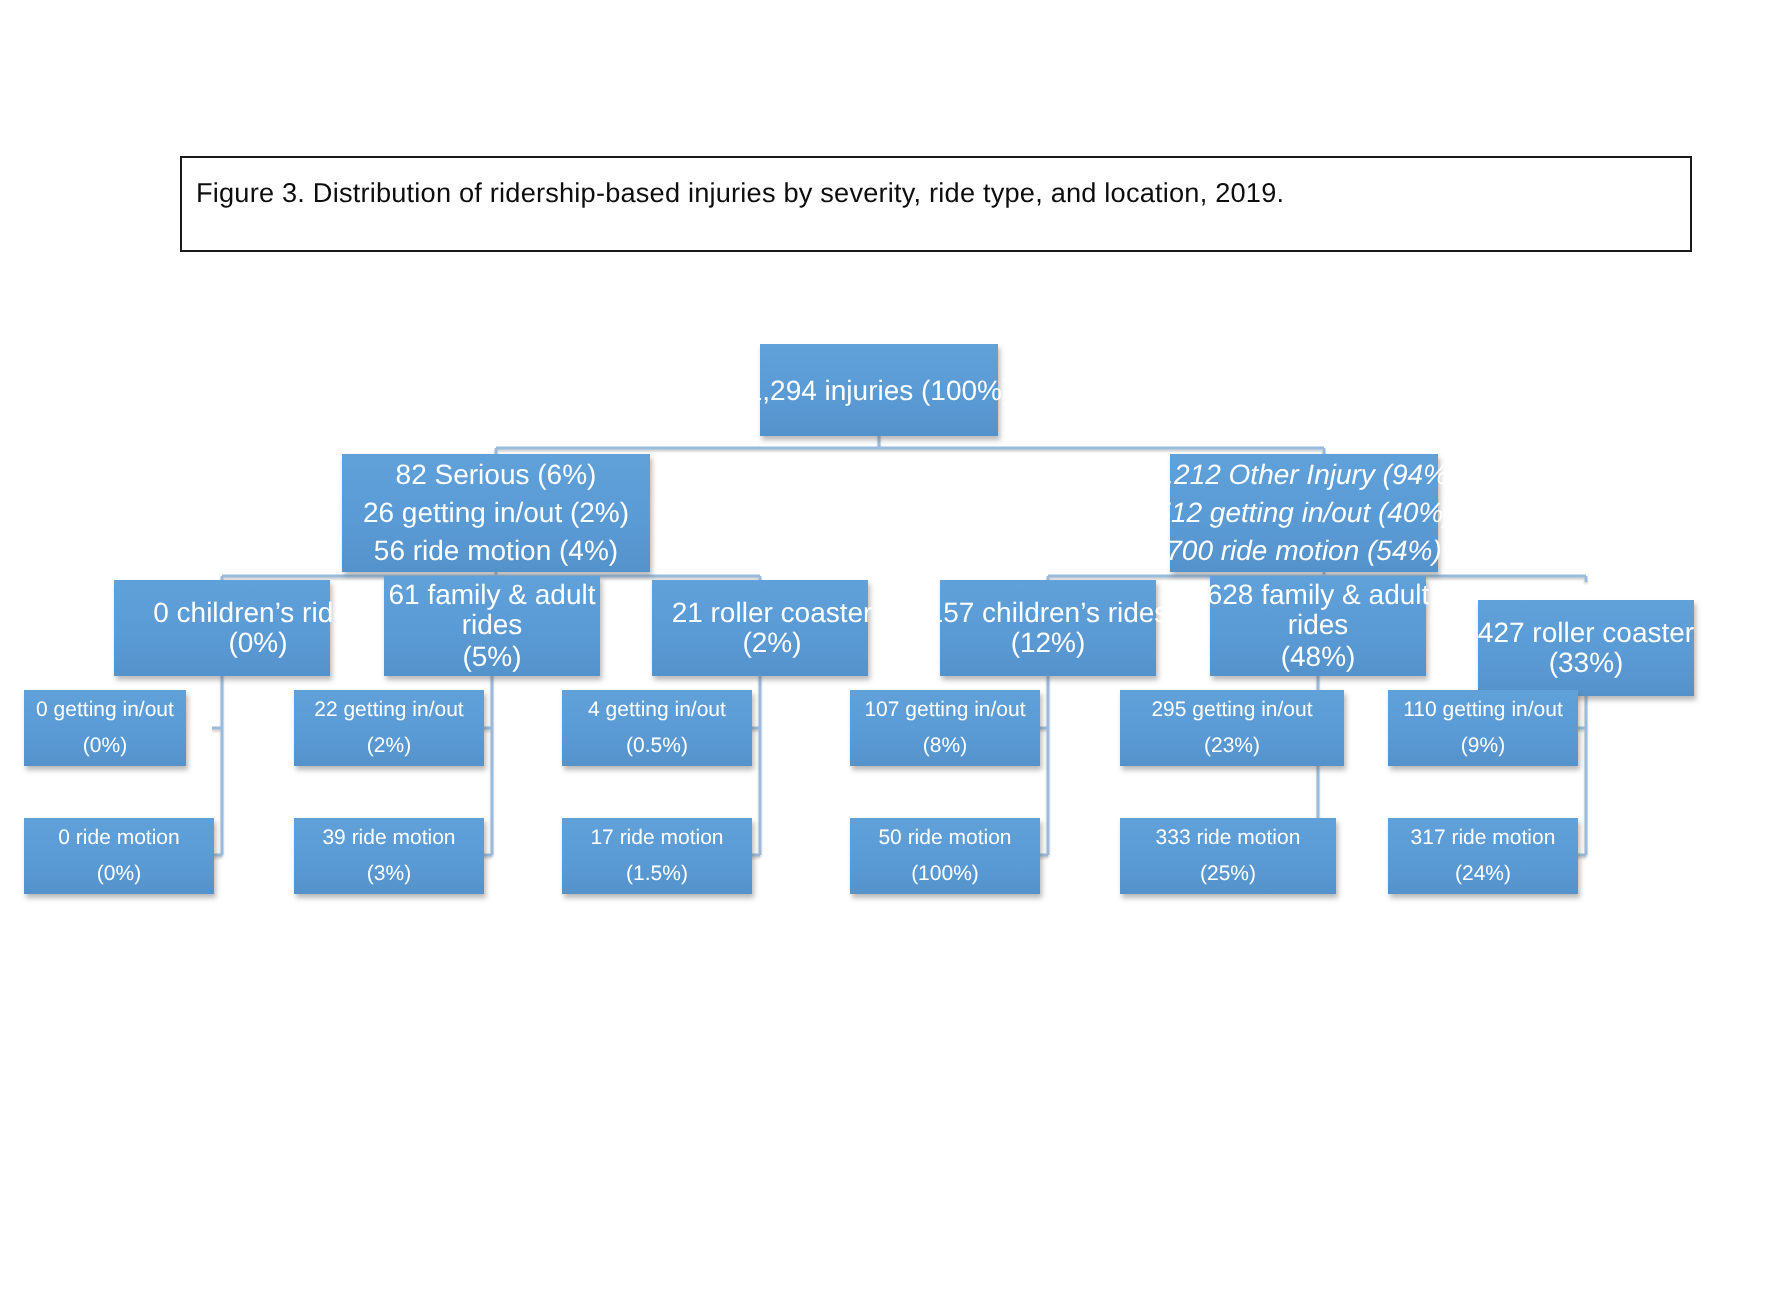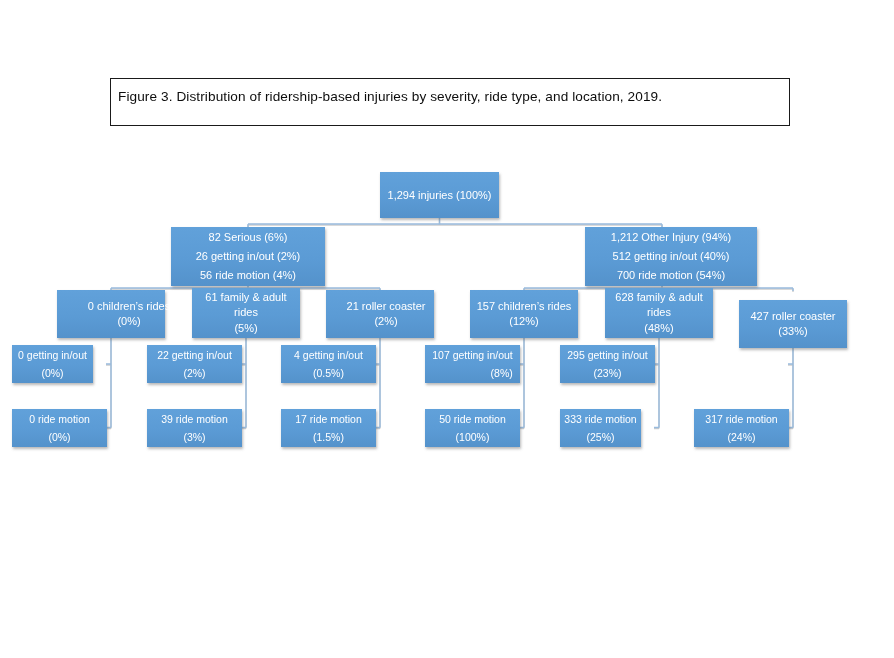--- a/index.html
+++ b/index.html
@@ -1,34 +1,34 @@
 <!DOCTYPE html>
 <html><head>
 <meta charset="utf-8">
 <style>
   html,body{margin:0;padding:0;background:#ffffff;}
   .canvas{
     position:relative;width:894px;height:658px;background:#ffffff;overflow:hidden;
     font-family:"Liberation Sans",sans-serif;
   }
   .title-box{
-    position:absolute;left:90px;top:78px;width:680px;height:48px;
-    background:#ffffff;border:1.6px solid #1a1a1a;box-sizing:border-box;margin-left:20px;
+    position:absolute;left:90px;top:78px;width:756px;height:48px;
+    background:#ffffff;border:1.6px solid #1a1a1a;box-sizing:border-box;
   }
   .title-box .title-text{
     display:block;padding:10px 6px 0 7px;font-size:13.6px;color:#0d0d0d;
     letter-spacing:0.1px;white-space:nowrap;
   }
   .connector-svg{position:absolute;left:0;top:0;z-index:1;
     filter:drop-shadow(0.5px 1px 0.5px rgba(110,110,110,0.35));}
   .node{
     position:absolute;z-index:2;box-sizing:border-box;
     background:linear-gradient(180deg,#61a1da 0%,#5b9bd5 55%,#5492cb 100%);
     color:#ffffff;display:flex;align-items:center;justify-content:center;
-    text-align:center;white-space:pre;font-size:11px;
+    text-align:center;white-space:pre;font-size:14px;
     box-shadow:1px 2px 2.5px rgba(100,100,100,0.45);
   }
   .node.l2{line-height:19px;}
   .node.l3{line-height:15.5px;}
   .node.l4{font-size:10.5px;line-height:18px;}
 </style>
 </head>
 <body>
 
 <div class="canvas">
@@ -53,21 +53,21 @@
       <path d="M659,337 L659,427.5 M654,364 L659,364 M654,427.5 L659,427.5"></path>
       <path d="M793,337 L793,427.5 M788,364 L793,364 M788,427.5 L793,427.5"></path>
     </g>
   </svg>
 
   <div class="node" style="left:380px;top:172px;width:119px;height:46px;">1,294 injuries (100%)</div>
 
   <div class="node l2" style="left:171px;top:227px;width:154px;height:59px;">82 Serious (6%)
 26 getting in/out (2%)
 56 ride motion (4%)</div>
-  <div class="node l2" style="left:585px;top:227px;width:172px;height:59px;">1,212 Other Injury (94%)
+  <div class="node l2" style="left:585px;top:227px;width:134px;height:59px;font-style:italic;">1,212 Other Injury (94%)
 512 getting in/out (40%)
 700 ride motion (54%)</div>
 
   <div class="node l3" style="left:57px;top:290px;width:108px;height:48px;padding-left:36px;">0 children’s rides
 (0%)</div>
   <div class="node l3" style="left:192px;top:288px;width:108px;height:50px;">61 family &amp; adult
 rides
 (5%)</div>
   <div class="node l3" style="left:326px;top:290px;width:108px;height:48px;padding-left:12px;">21 roller coaster
 (2%)</div>
@@ -79,31 +79,33 @@
 (48%)</div>
   <div class="node l3" style="left:739px;top:300px;width:108px;height:48px;">427 roller coaster
 (33%)</div>
 
   <div class="node l4" style="left:12px;top:345px;width:81px;height:38px;">0 getting in/out
 (0%)</div>
   <div class="node l4" style="left:147px;top:345px;width:95px;height:38px;">22 getting in/out
 (2%)</div>
   <div class="node l4" style="left:281px;top:345px;width:95px;height:38px;">4 getting in/out
 (0.5%)</div>
-  <div class="node l4" style="left:425px;top:345px;width:95px;height:38px;text-align:right;">107 getting in/out
+  <div class="node l4" style="left:425px;top:345px;width:95px;height:38px;">107 getting in/out
 (8%)</div>
-  <div class="node l4" style="left:560px;top:345px;width:95px;height:38px;">295 getting in/out
+  <div class="node l4" style="left:560px;top:345px;width:112px;height:38px;">295 getting in/out
 (23%)</div>
+  <div class="node l4" style="left:694px;top:345px;width:95px;height:38px;">110 getting in/out
+(9%)</div>
 
   <div class="node l4" style="left:12px;top:409px;width:95px;height:38px;">0 ride motion
 (0%)</div>
   <div class="node l4" style="left:147px;top:409px;width:95px;height:38px;">39 ride motion
 (3%)</div>
   <div class="node l4" style="left:281px;top:409px;width:95px;height:38px;">17 ride motion
 (1.5%)</div>
   <div class="node l4" style="left:425px;top:409px;width:95px;height:38px;">50 ride motion
 (100%)</div>
-  <div class="node l4" style="left:560px;top:409px;width:81px;height:38px;">333 ride motion
+  <div class="node l4" style="left:560px;top:409px;width:108px;height:38px;">333 ride motion
 (25%)</div>
   <div class="node l4" style="left:694px;top:409px;width:95px;height:38px;">317 ride motion
 (24%)</div>
 
 </div>
 
 </body></html>

